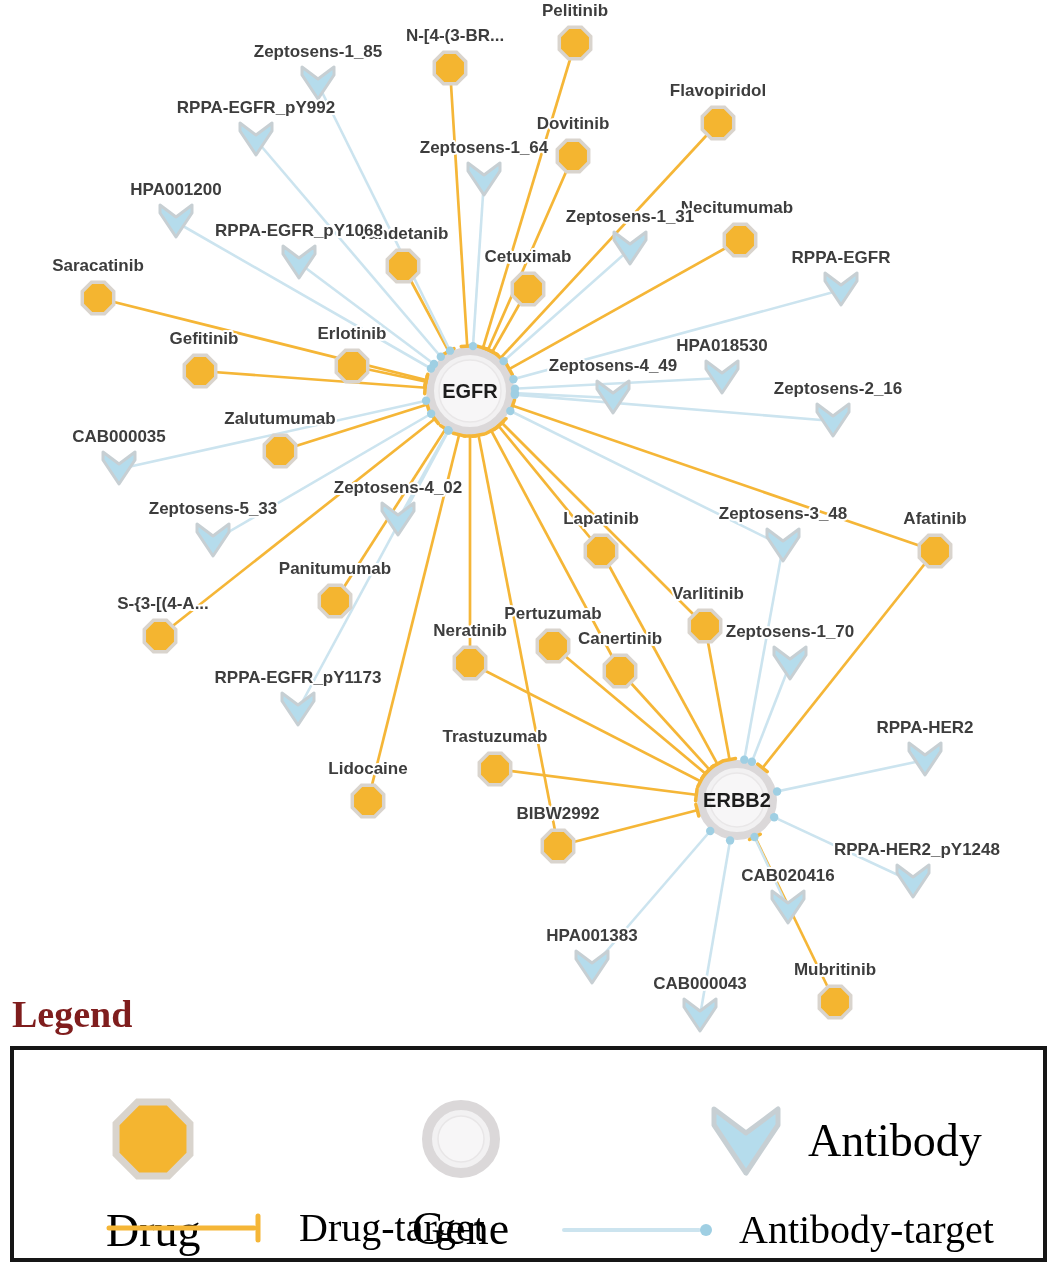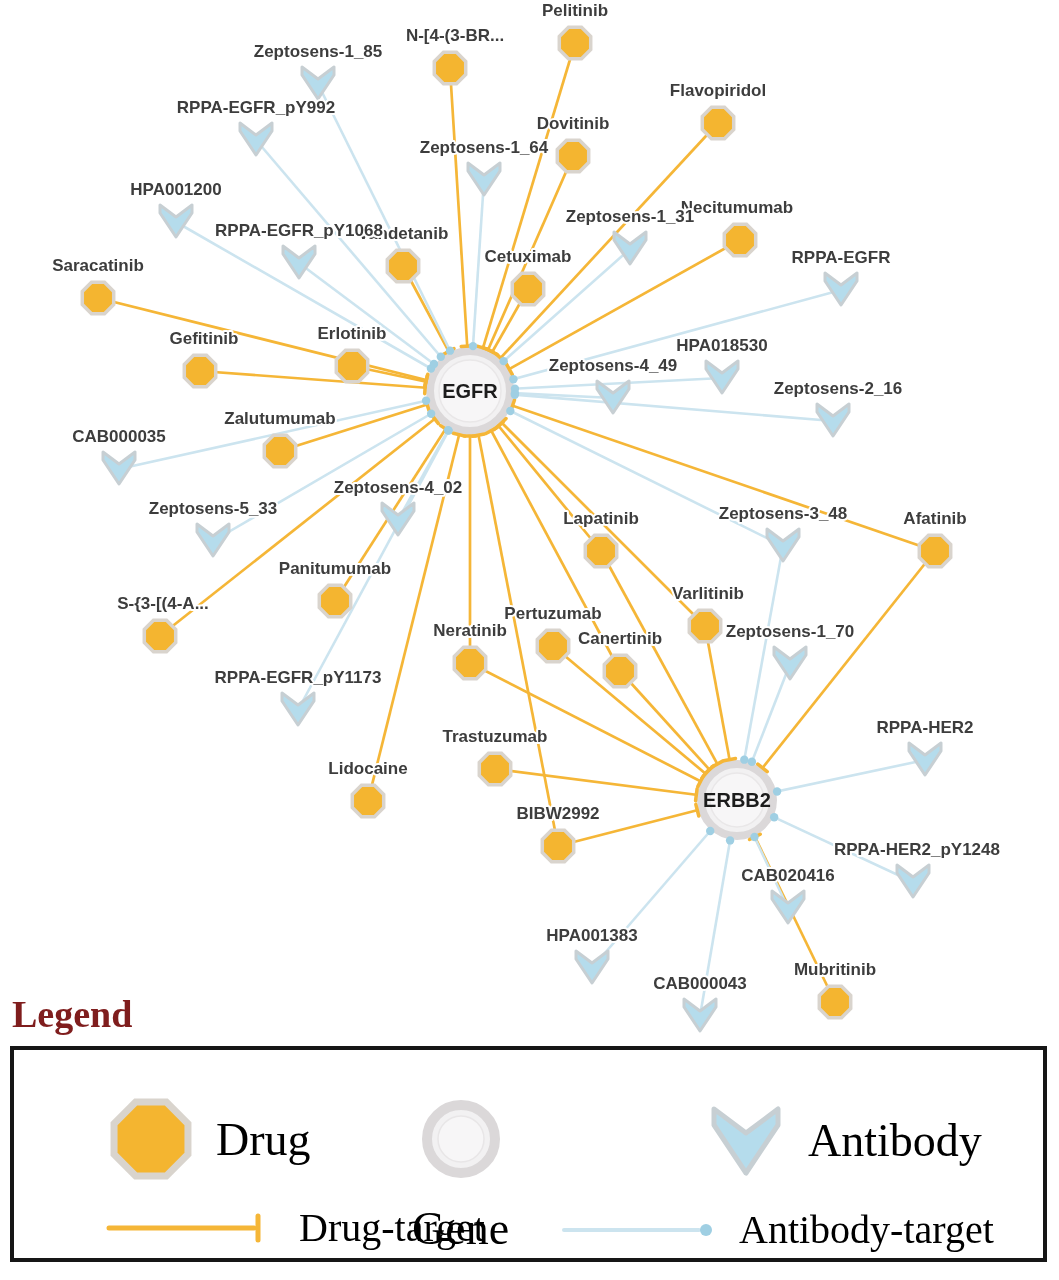--- a/index.html
+++ b/index.html
@@ -355,21 +355,21 @@
         <text x="788" y="881" text-anchor="middle" class="node-label">CAB020416</text>
         <text x="592" y="941" text-anchor="middle" class="node-label">HPA001383</text>
         <text x="700" y="989" text-anchor="middle" class="node-label">CAB000043</text>
       </g>
     </svg>
 
   <div class="legend-title">Legend</div>
 
   <div class="legend-box">
 
-    <div class="li" style="left:92px; top:44px;">
+    <div class="li" style="left:92px; top:44px;flex-direction:column;">
       <svg width="90" height="90" viewBox="-45 -45 90 90">
         <path class="lg-drug" d="M36.96,15.31 L15.31,36.96 L-15.31,36.96 L-36.96,15.31 L-36.96,-15.31 L-15.31,-36.96 L15.31,-36.96 L36.96,-15.31 Z"></path>
       </svg>
       <span class="lt lt-big">Drug</span>
     </div>
 
     <div class="li" style="left:398px; top:46px;flex-direction:column;">
       <svg width="86" height="86" viewBox="-43 -43 86 86">
         <circle class="lg-gene-o" r="34"></circle>
         <circle class="lg-gene-i" r="23"></circle>

